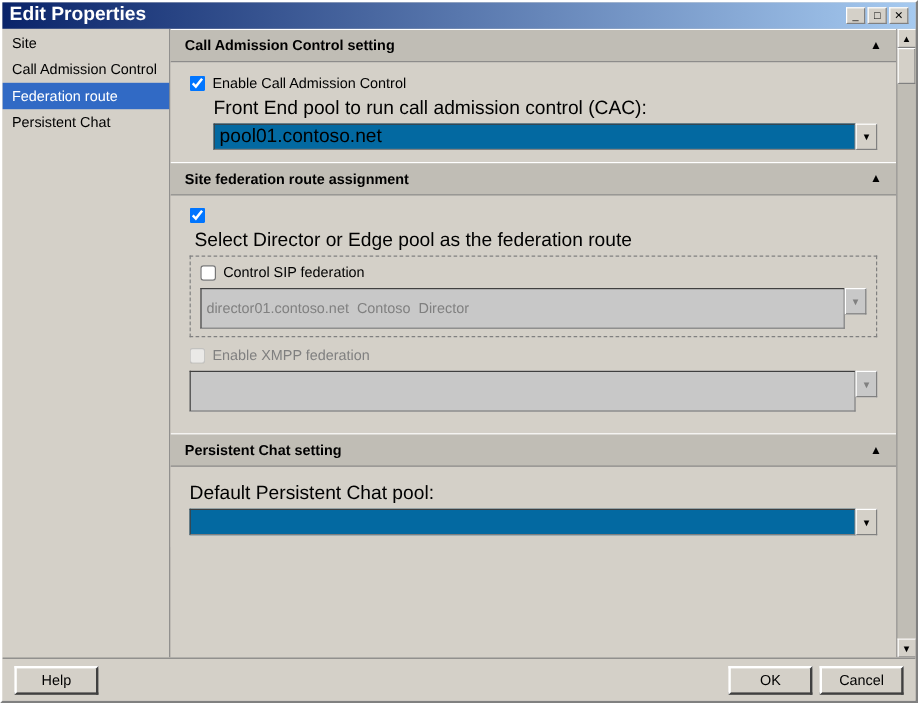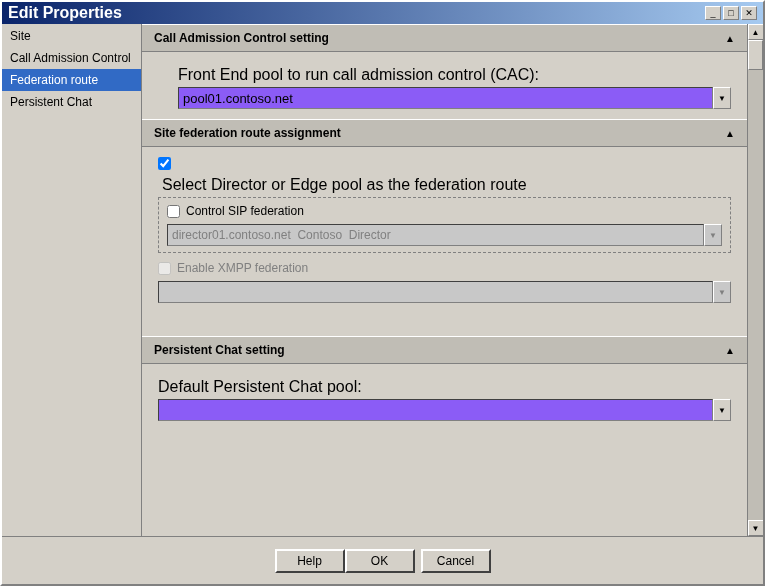--- a/index.html
+++ b/index.html
@@ -106,25 +106,25 @@
       font-size: 10px;
       color: #000;
     }
     .section-body {
       padding: 10px 16px;
       background: #d4d0c8;
     }
     .dropdown {
       flex: 1;
       height: 22px;
-      background: #8b5cf6;
+      background: #0369a1;
       border: 1px solid #808080;
       border-top-color: #404040;
       border-left-color: #404040;
-      font-size: 13px;
+      font-size: 16px;
       padding: 1px 4px;
       appearance: none;
       -webkit-appearance: none;
     }
     .dropdown-btn {
       width: 18px;
       height: 22px;
       background: #d4d0c8;
       border: 1px solid #808080;
       border-top-color: #ffffff;
@@ -165,24 +165,24 @@
     .field-label {
       font-size: 16px;
       margin-bottom: 3px;
       margin-top: 4px;
     }
     .footer {
       background: #d4d0c8;
       border-top: 1px solid #808080;
       padding: 6px 10px;
       display: flex;
-      justify-content: center;
-      align-items: center;
-      flex-shrink: 0;
-      height: 48px;
+      justify-content: space-between;
+      align-items: center;
+      flex-shrink: 0;
+      height: 36px;
     }
     .footer-right {
       display: flex;
       gap: 6px;
     }
     .btn {
       min-width: 70px;
       height: 24px;
       background: #d4d0c8;
       border: 2px solid;
@@ -247,21 +247,21 @@
       padding: 6px 8px;
       margin-bottom: 8px;
     }
     .inner-dropdown-wrapper {
       display: flex;
       width: 100%;
       margin-top: 4px;
     }
     .inner-dropdown {
       flex: 1;
-      height: 22px;
+      height: 34px;
       background: #c8c8c8;
       border: 1px solid #808080;
       border-top-color: #404040;
       border-left-color: #404040;
       font-size: 12px;
       padding: 1px 4px;
       color: #808080;
     }
     .inner-dropdown-btn {
       width: 18px;
@@ -313,20 +313,24 @@
 
       <div class="content-with-scroll">
         <div class="content-area">
 
           <div class="section">
             <div class="section-header">
               <span class="section-title">Call Admission Control setting</span>
               <span class="section-arrow">▲</span>
             </div>
             <div class="section-body">
+              <div class="checkbox-row">
+                <input type="checkbox" id="enable-cac" checked="" style="">
+                <label for="enable-cac">Enable Call Admission Control</label>
+              </div>
               <div class="indent">
                 <div class="field-label">Front End pool to run call admission control (CAC):</div>
                 <div class="dropdown-wrapper">
                   <input type="text" class="dropdown" value="pool01.contoso.net" style="flex: 1 1 0%;">
                   <div class="dropdown-btn">▼</div>
                 </div>
               </div>
             </div>
           </div>
 
@@ -344,21 +348,21 @@
                 <div class="checkbox-row">
                   <input type="checkbox" id="enable-sip" style="">
                   <label for="enable-sip">Control SIP federation</label>
                 </div>
                 <div class="inner-dropdown-wrapper">
                   <input type="text" class="inner-dropdown" style="flex: 1 1 0%;" value="director01.contoso.net  Contoso  Director">
                   <div class="inner-dropdown-btn">▼</div>
                 </div>
               </div>
 
-              <div style="margin-bottom:23px;">
+              <div style="margin-bottom:8px;">
                 <div class="checkbox-row">
                   <input type="checkbox" id="enable-xmpp" disabled="" style="">
                   <label for="enable-xmpp" class="disabled-text">Enable XMPP federation</label>
                 </div>
                 <div class="inner-dropdown-wrapper">
                   <input type="text" class="inner-dropdown" style="flex: 1 1 0%;">
                   <div class="inner-dropdown-btn">▼</div>
                 </div>
               </div>
             </div>

